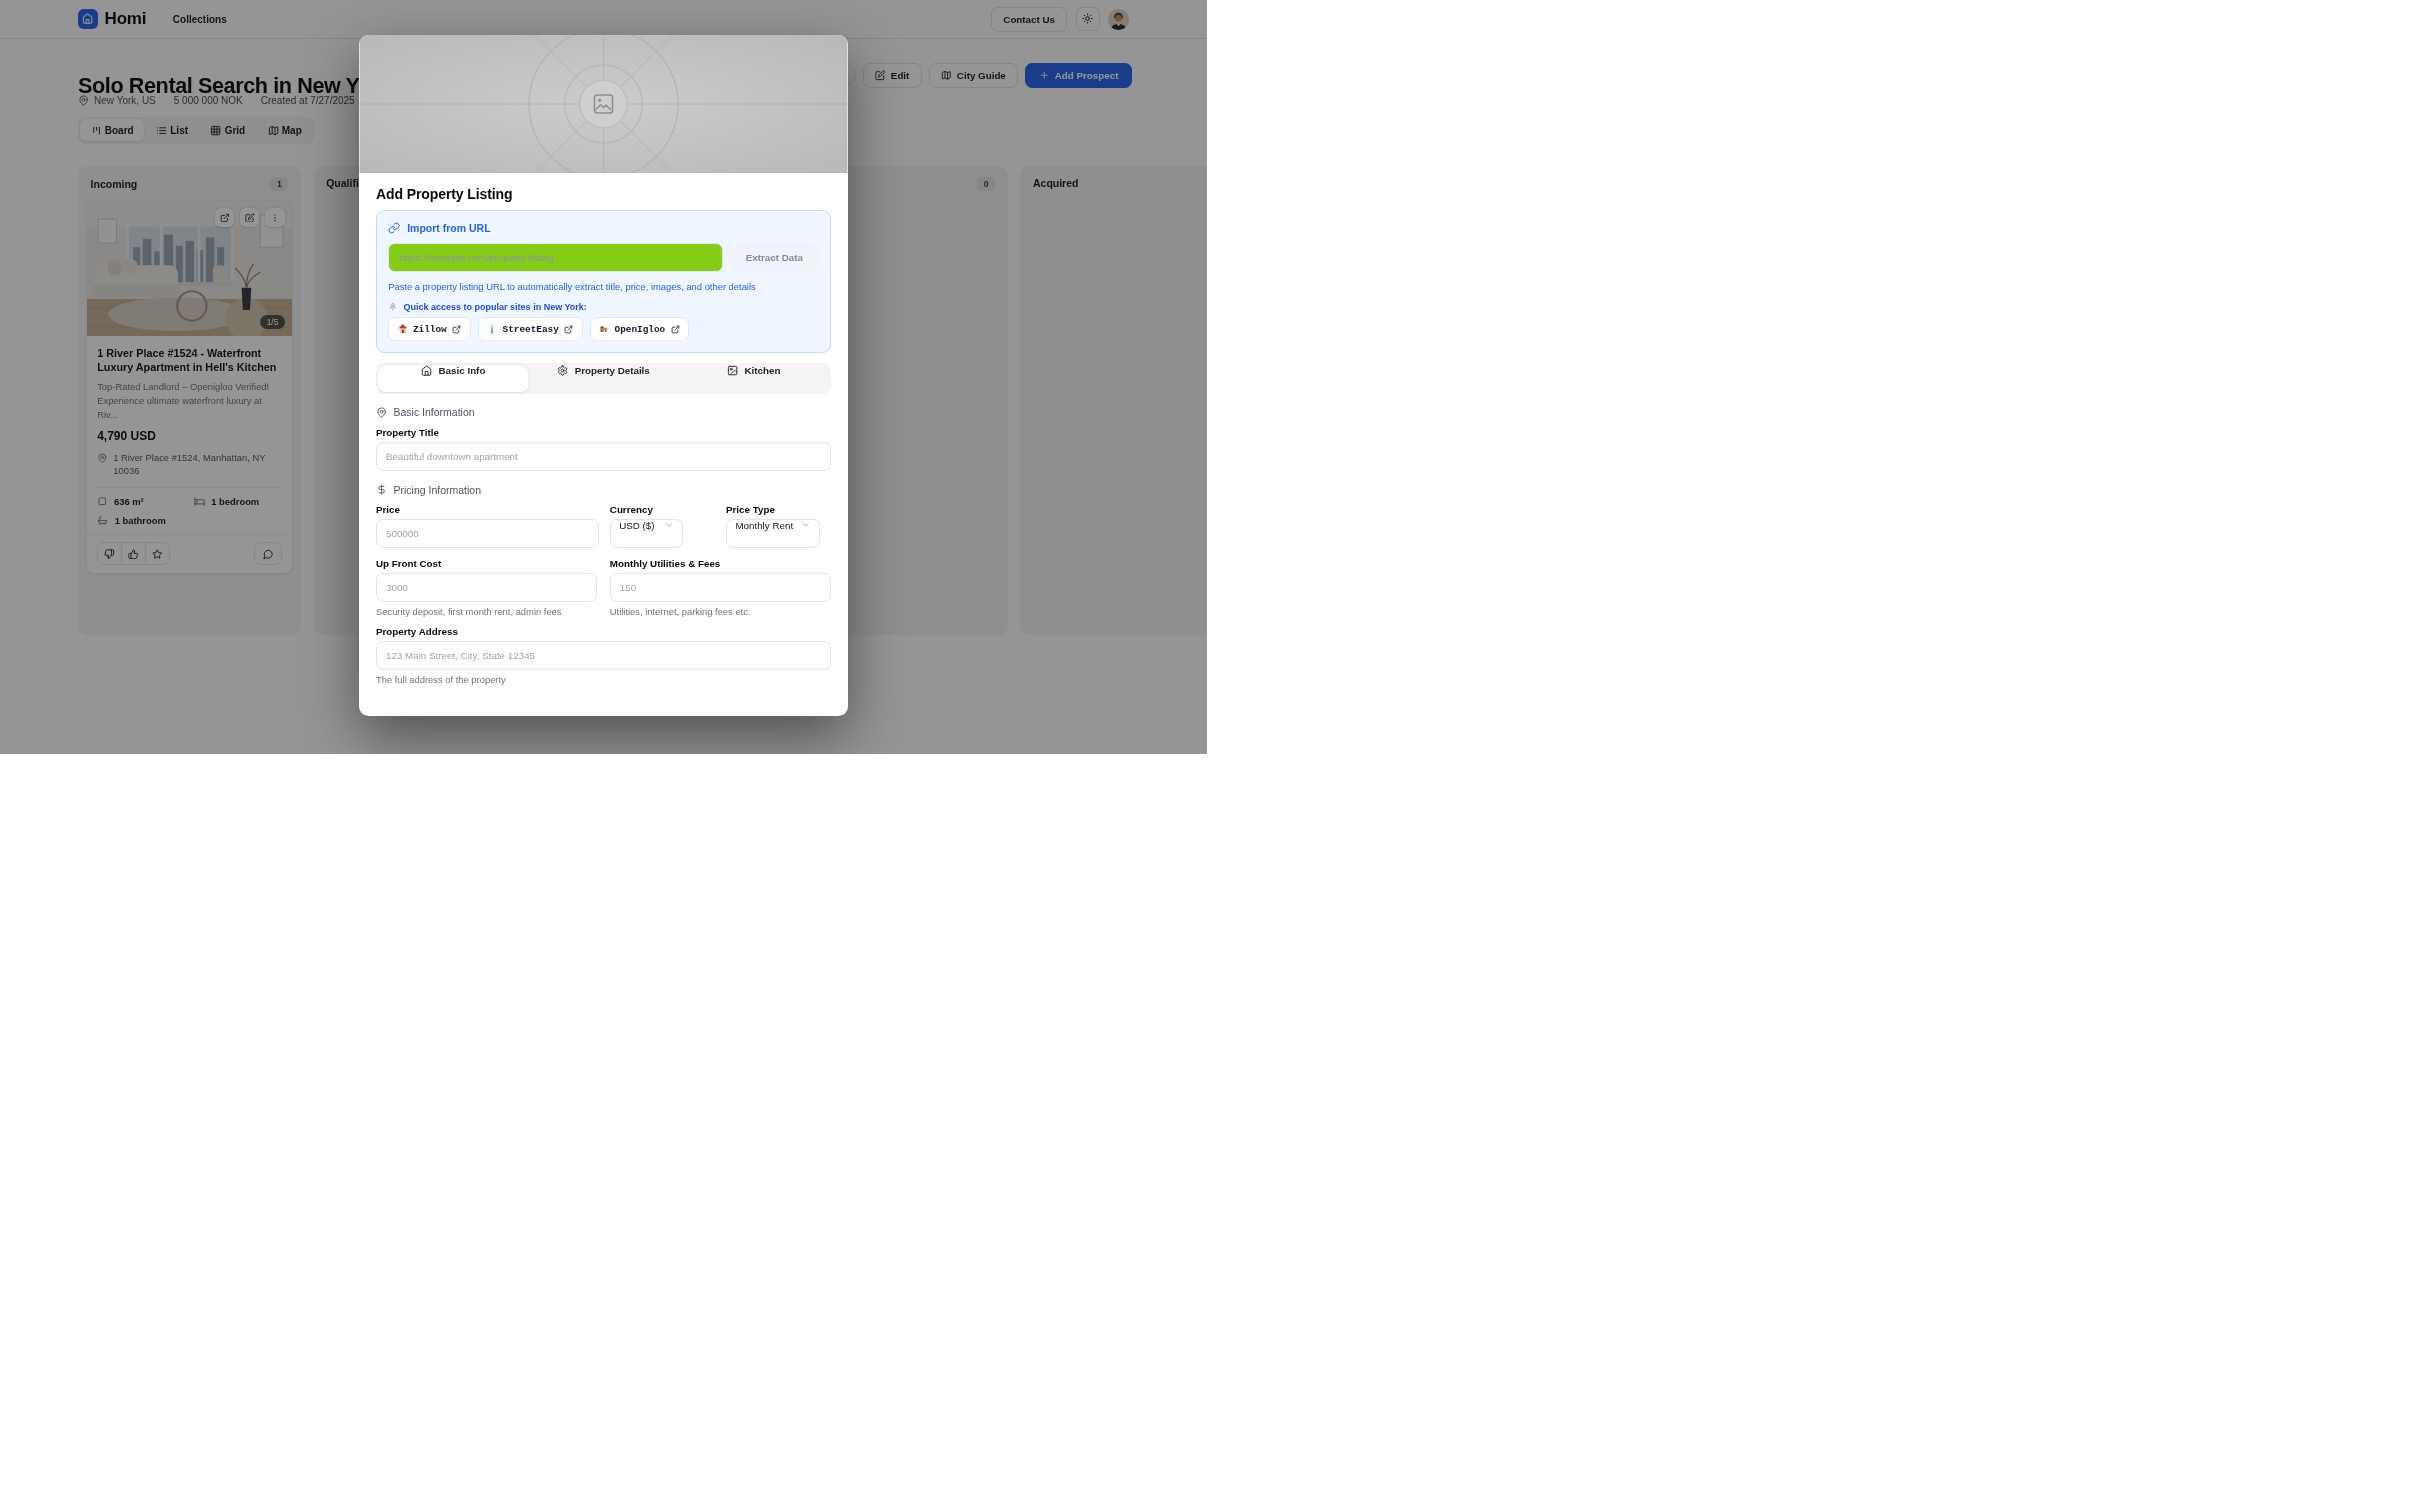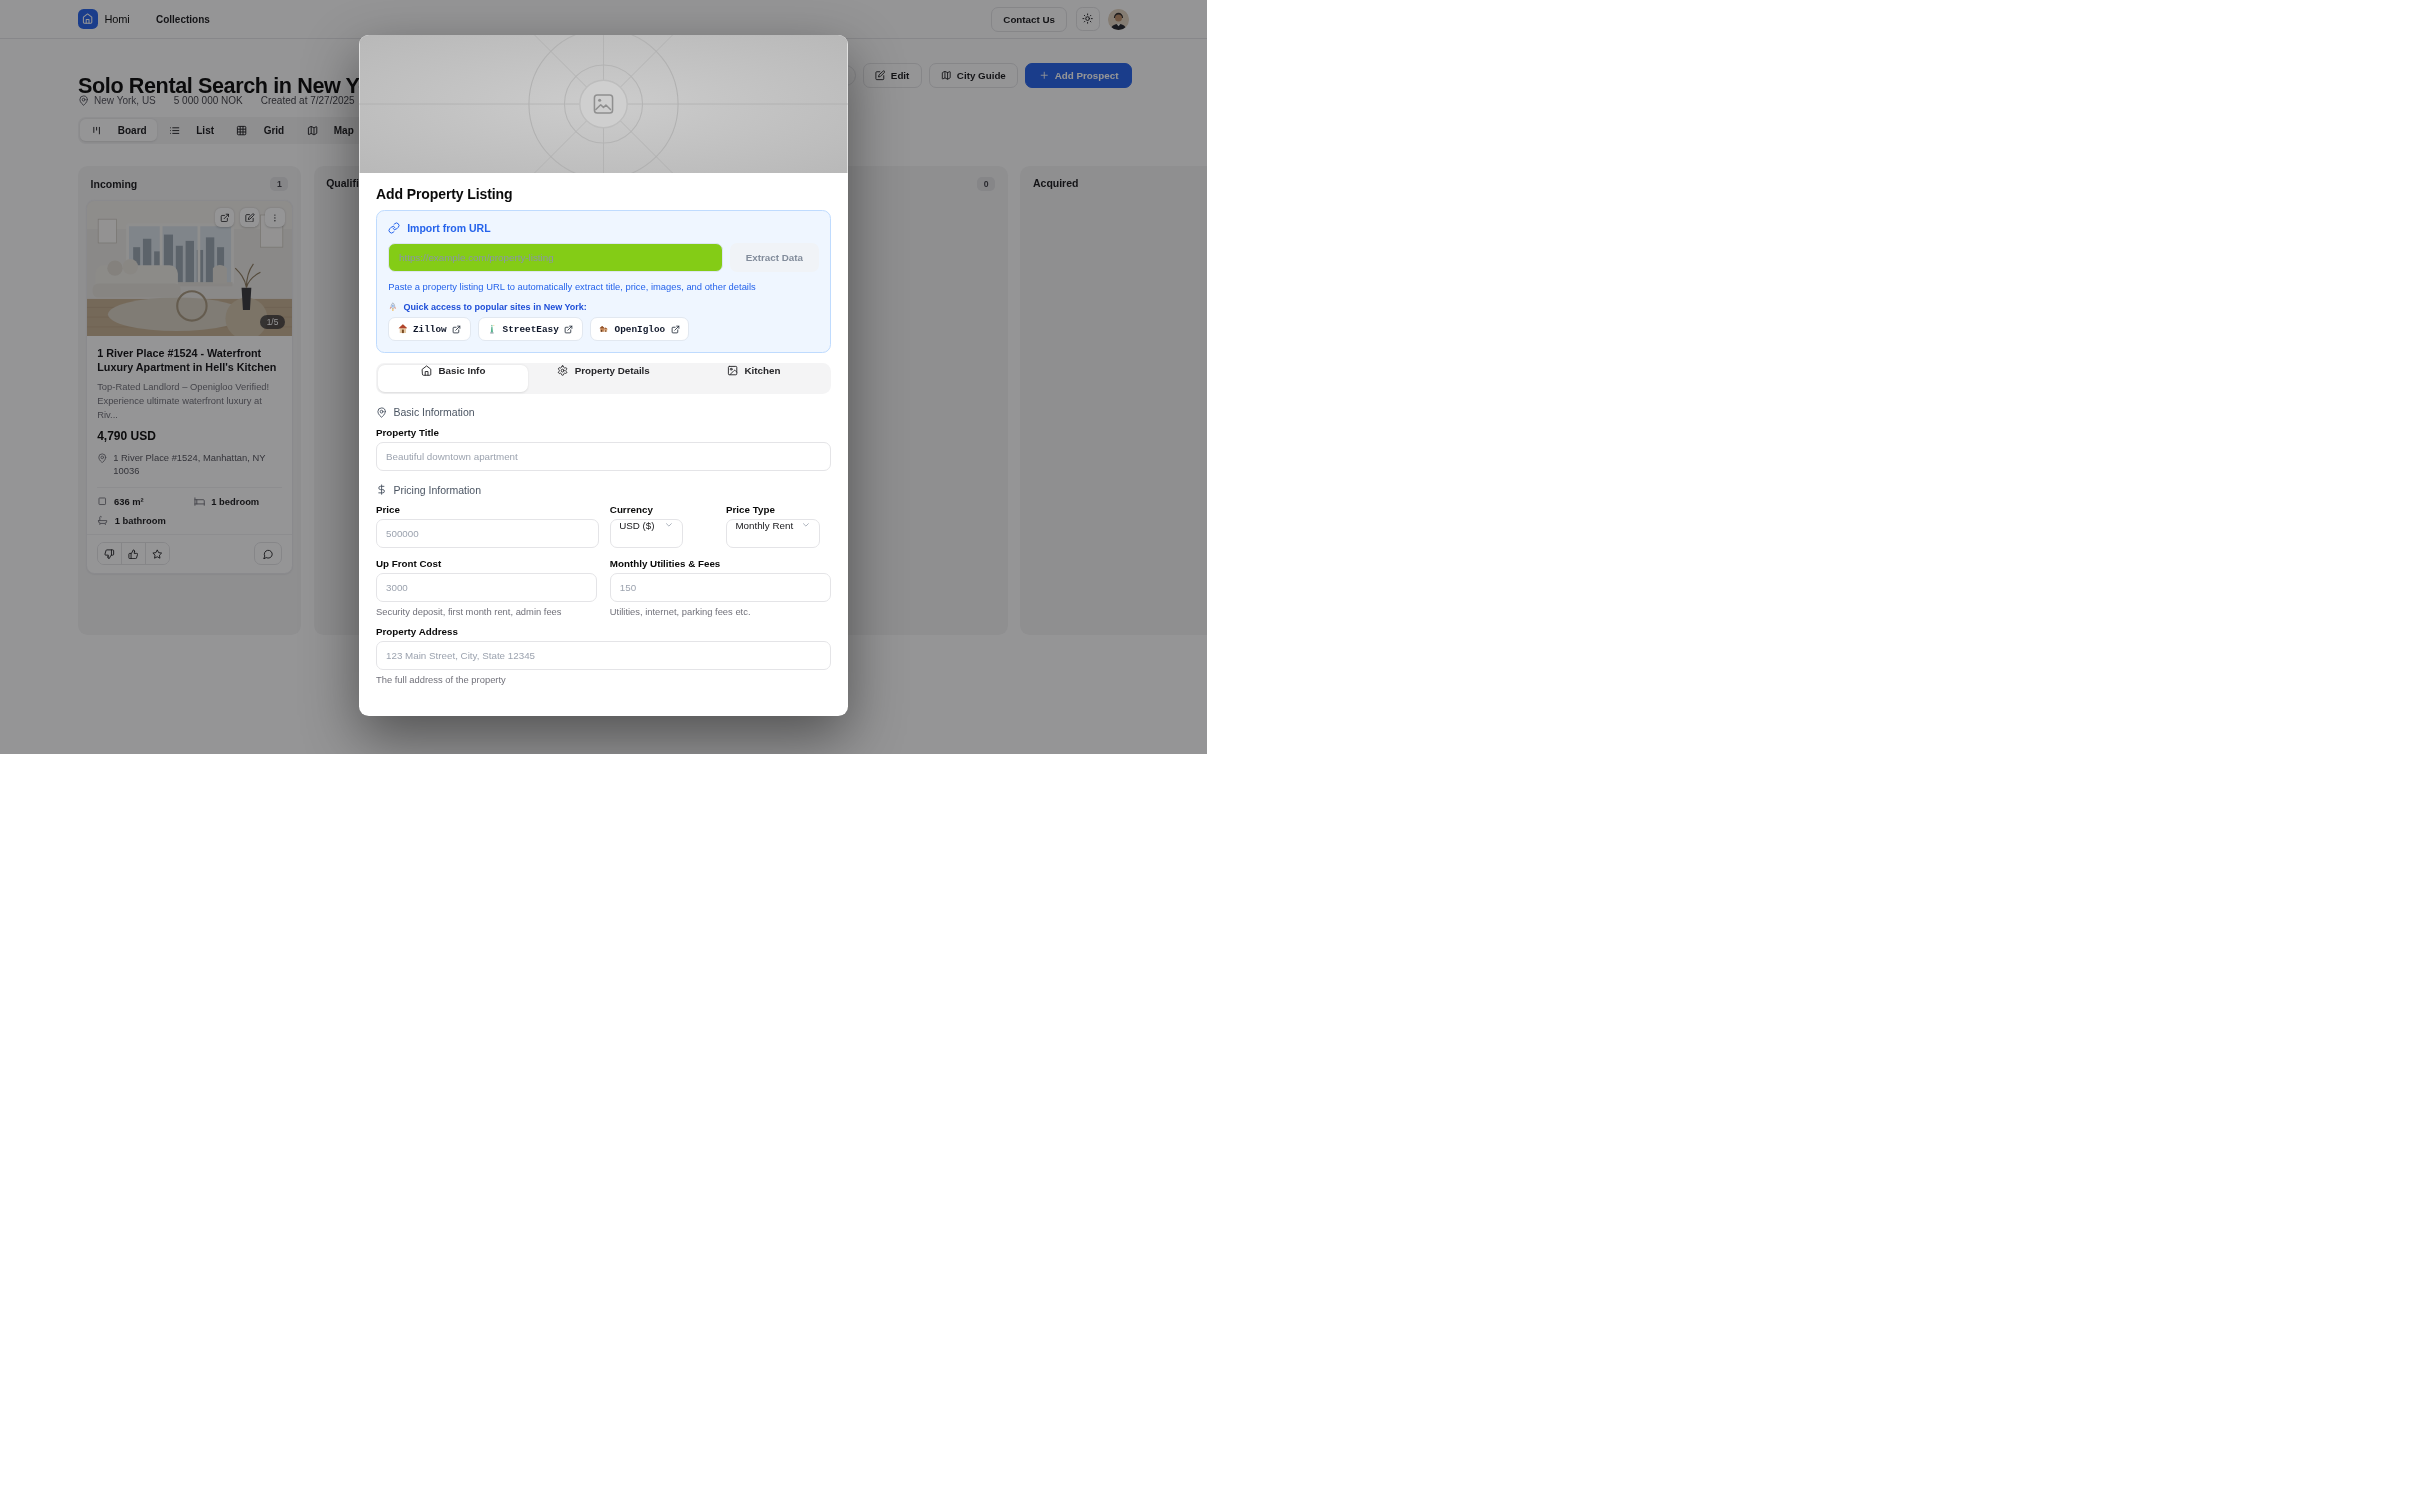--- a/index.html
+++ b/index.html
@@ -6,40 +6,40 @@
   .stage{position:relative;width:1207px;height:754px;overflow:hidden;background:#fff;
          font-family:"Liberation Sans",sans-serif;color:#111;}
   svg{display:block}
 
   
   .nav{position:absolute;top:0;left:0;right:0;height:39px;border-bottom:0.7px solid #e7e7ea;
        display:flex;align-items:center;justify-content:space-between;padding:0 78px;box-sizing:border-box;background:#fff;}
   .nav-left{display:flex;align-items:center;gap:26.5px;}
   .brand{display:flex;align-items:center;gap:7px;cursor:pointer;}
   .brand-logo{width:19.6px;height:19.6px;border-radius:5.6px;background:#2563eb;display:flex;align-items:center;justify-content:center;}
-  .brand-name{font-size:11px;font-weight:400;letter-spacing:-0.2px;color:#0a0a0a;}
+  .brand-name{font-size:17px;font-weight:700;letter-spacing:-0.2px;color:#0a0a0a;}
   .nav-link{font-size:10px;font-weight:600;color:#18181b;cursor:pointer;}
   .nav-right{display:flex;align-items:center;gap:8.4px;}
   .btn{display:inline-flex;align-items:center;justify-content:center;gap:5.6px;border:0.7px solid #e4e4e7;
        background:#fff;border-radius:7px;height:25px;padding:0 11.2px;font-size:9.8px;font-weight:600;color:#18181b;cursor:pointer;font-family:inherit;}
   .icon-sq{width:24px;height:24px;border:0.7px solid #e4e4e7;background:#fff;border-radius:6.3px;
            display:flex;align-items:center;justify-content:center;cursor:pointer;color:#18181b;}
   .avatar{width:21px;height:21px;border-radius:50%;overflow:hidden;background:#e5d8c8;cursor:pointer;}
 
   
   .page-title{position:absolute;left:78px;top:59px;font-size:21.6px;font-weight:800;letter-spacing:-0.4px;color:#0a0a0a;white-space:nowrap;}
   .page-meta{position:absolute;left:78px;top:95px;display:flex;align-items:center;gap:18px;font-size:10px;color:#3f3f46;}
   .meta-item{display:flex;align-items:center;gap:4.9px;color:#52525b;}
   .page-actions{position:absolute;top:63px;right:75px;display:flex;align-items:center;gap:7px;}
   .help-btn{width:21.6px;height:21.6px;border-radius:50%;border:0.7px solid #e4e4e7;background:#fff;display:flex;align-items:center;justify-content:center;color:#18181b;cursor:pointer;}
   .btn-primary{background:#2563eb;border-color:#2563eb;color:#fff;padding:0 12.6px;}
 
   
   .views{position:absolute;left:78px;top:117px;display:flex;gap:1.4px;background:#f4f4f5;border-radius:7.7px;padding:2.1px;}
-  .view-tab{display:flex;align-items:center;gap:16px;padding:5.6px 10.5px;font-size:10px;font-weight:600;color:#18181b;border-radius:5.6px;cursor:pointer;}
+  .view-tab{display:flex;align-items:center;gap:3px;padding:5.6px 10.5px;font-size:10px;font-weight:600;color:#18181b;border-radius:5.6px;cursor:pointer;}
   .view-tab.active{background:#fff;box-shadow:0 0.7px 2.1px rgba(0,0,0,.10);}
 
   
   .board{position:absolute;left:78px;top:166px;display:flex;gap:12.6px;}
   .col{width:223px;height:469px;background:#f4f4f5;border-radius:9.8px;padding:8.4px;box-sizing:border-box;flex:none;}
   .col-head{display:flex;align-items:center;justify-content:space-between;padding:2.8px 4.2px 8.4px;}
   .col-name{font-size:10.5px;font-weight:700;color:#18181b;min-height:12.6px;}
   .col-count{min-width:7px;text-align:center;font-size:8.7px;font-weight:600;color:#3f3f46;background:#e4e4e7;border-radius:4.9px;padding:2.1px 5.6px;}
 
   

